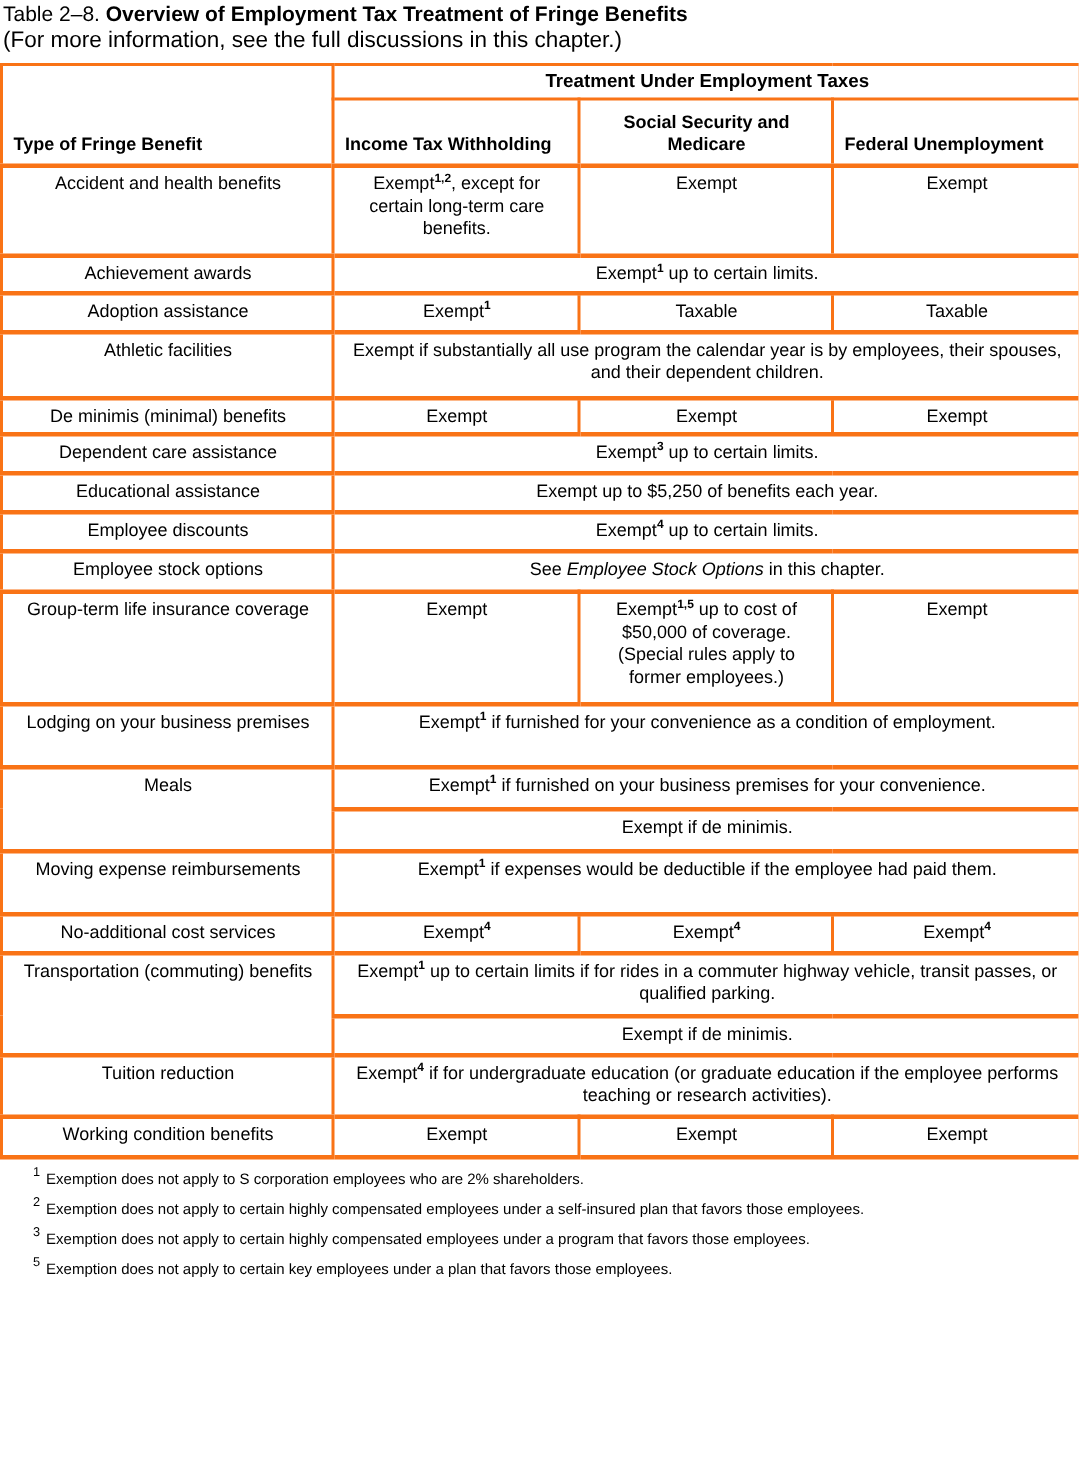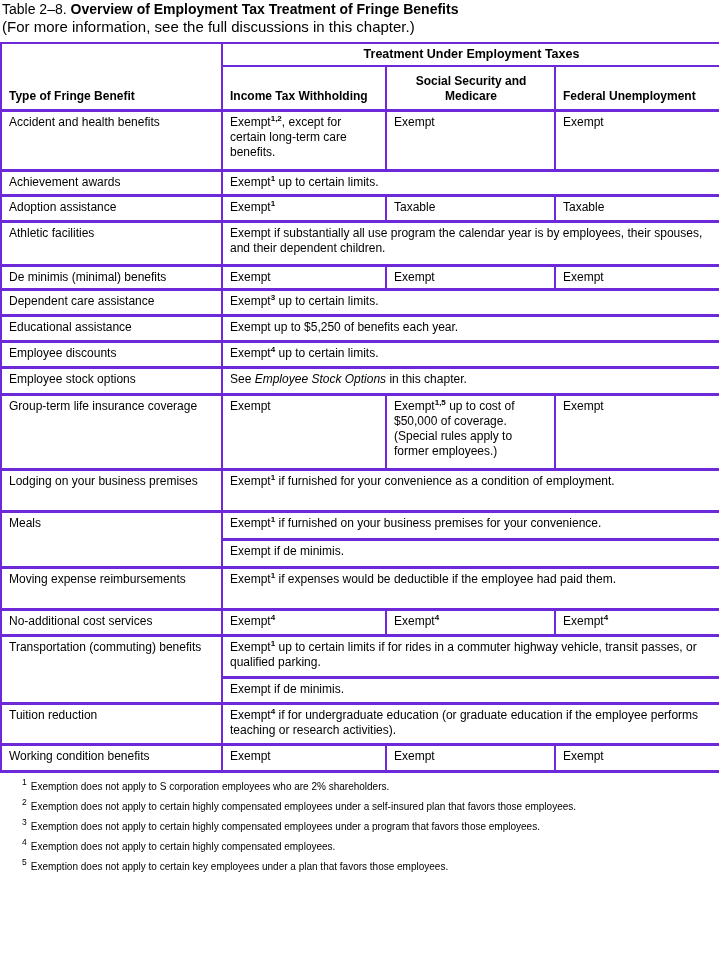--- a/index.html
+++ b/index.html
@@ -34,30 +34,31 @@
 
   
   table.fringe {
     border-collapse: collapse;
     table-layout: fixed;
     width: 719px;
     font-size: 12px;
     line-height: 15px;
   }
   .fringe th, .fringe td {
-    border: 2px solid #6d28d9;
+    border: 2px solid #f97316;
     padding: 3px 6px 3px 7px;
     vertical-align: top;
     text-align: left;
     font-weight: normal;
     overflow: hidden;
   }
   .fringe tbody td {
     border-top-width: 3px;
     border-bottom-width: 3px;
+    text-align: center;
   }
   .fringe thead th { font-weight: bold; }
   .group-h {
     text-align: center !important;
     vertical-align: middle !important;
     font-size: 12.5px;
   }
   .benefit-h, .colh {
     vertical-align: bottom !important;
     padding-bottom: 5px !important;
@@ -219,17 +220,16 @@
         <td><span>Exempt</span></td>
       </tr>
 
     </tbody>
   </table>
 
   <div class="footnotes">
     <div class="footnote"><sup class="fn-num">1</sup><span>Exemption does not apply to S corporation employees who are 2% shareholders.</span></div>
     <div class="footnote"><sup class="fn-num">2</sup><span>Exemption does not apply to certain highly compensated employees under a self-insured plan that favors those employees.</span></div>
     <div class="footnote"><sup class="fn-num">3</sup><span>Exemption does not apply to certain highly compensated employees under a program that favors those employees.</span></div>
-    <div class="footnote"><sup class="fn-num">4</sup><span>Exemption does not apply to certain highly compensated employees.</span></div>
     <div class="footnote"><sup class="fn-num">5</sup><span>Exemption does not apply to certain key employees under a plan that favors those employees.</span></div>
   </div>
 
 </div>
 
 </body></html>

